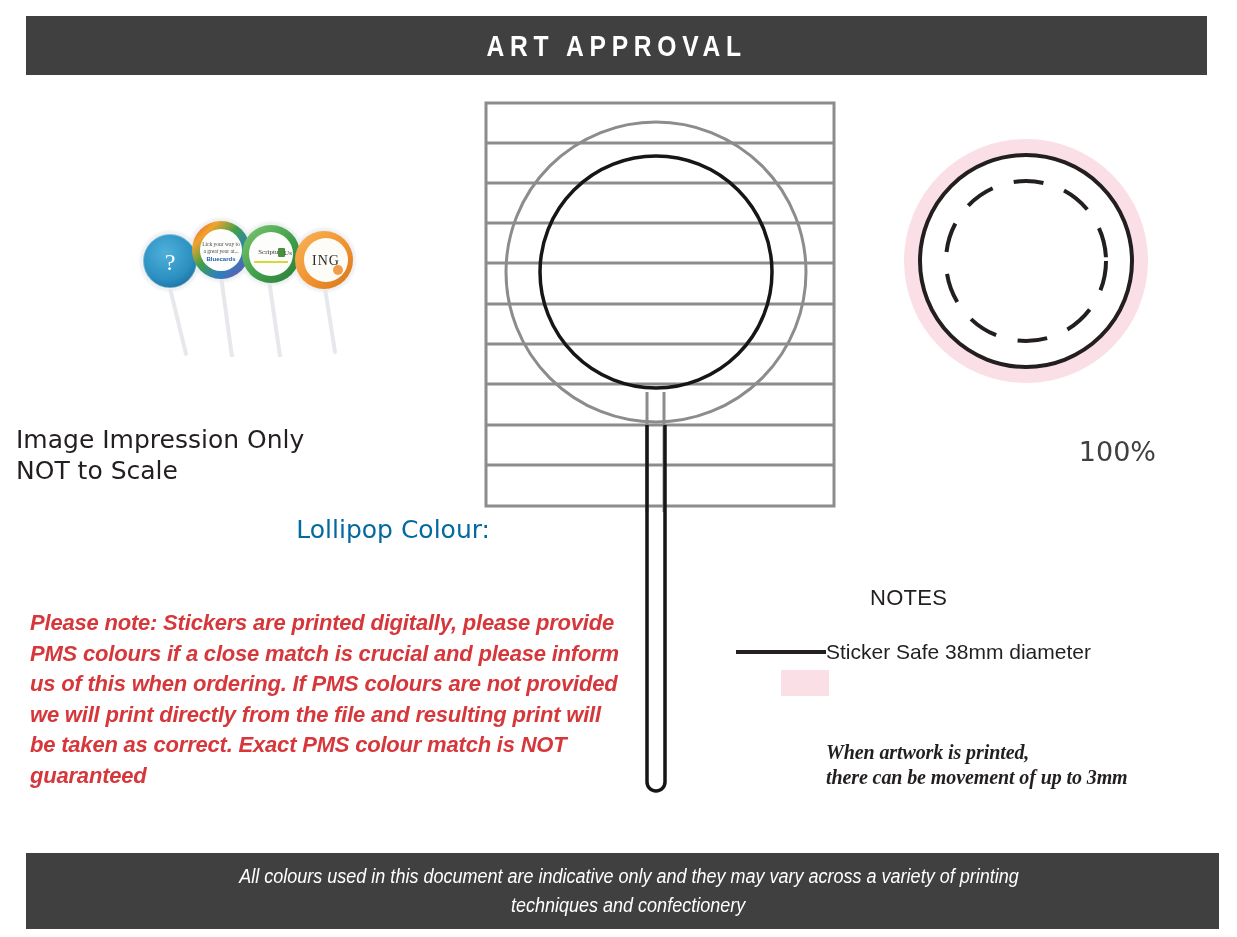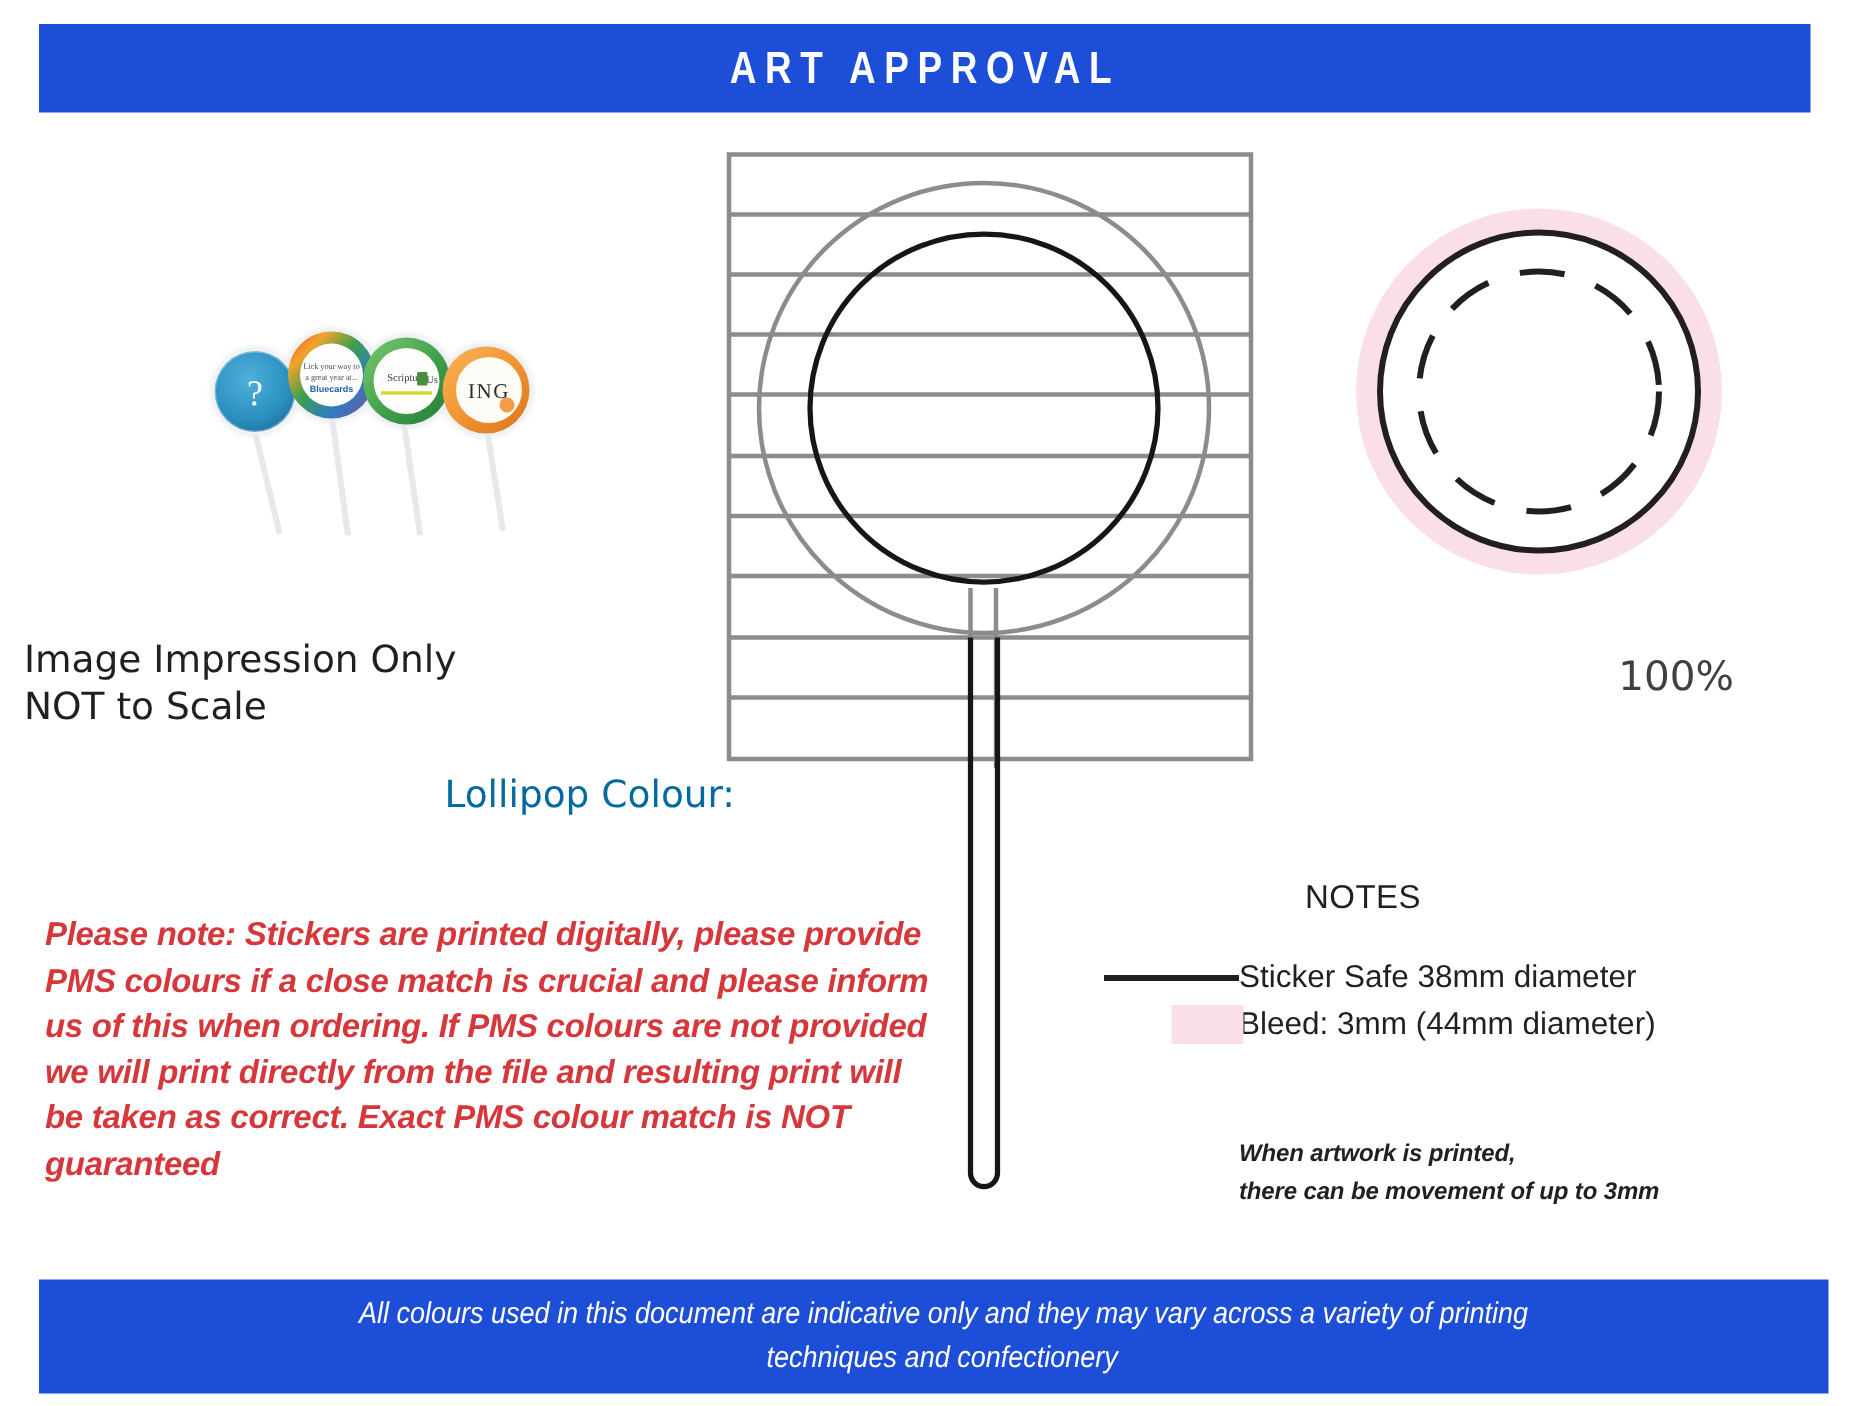--- a/index.html
+++ b/index.html
@@ -8,21 +8,21 @@
     background:#ffffff;
     font-family:"DejaVu Sans", sans-serif;
     position:relative;
     overflow:hidden;
   }
   .page{position:absolute;inset:0;}
 
   
   .banner{
     position:absolute;
-    background:#1d4ed8;
+    background:#404040;
     display:flex;align-items:center;justify-content:center;
     color:#ffffff;
   }
   #header-banner{left:26px;top:16px;width:1181px;height:59px;}
   #header-banner .title{
     font-family:"Liberation Sans", sans-serif;
     font-weight:bold;
     font-size:30px;
     letter-spacing:7px;
     transform:scaleX(.82);
@@ -99,25 +99,24 @@
     position:absolute;top:50%;margin-top:-2px;height:4px;background:#231f20;
   }
   .legend-swatch .dashseg.a{left:0;width:28px;}
   .legend-swatch .dashseg.b{left:56px;width:34px;}
   .legend-label{
     font-family:"Liberation Sans", sans-serif;
     font-size:21px;color:#231f20;white-space:nowrap;
   }
   #movement-note{
     position:absolute;left:826px;top:740px;width:400px;
-    font-family:Liberation Sans, sans-serif;
+    font-family:Liberation Serif, serif;
     font-weight:bold;font-style:italic;
-    font-size:16px;line-height:25px;color:#231f20;
+    font-size:20px;line-height:25px;color:#231f20;
     letter-spacing:-.1px;
-    margin-top:17px;
   }
 </style>
 </head>
 <body>
 
 <div class="page">
 
   <div class="banner" id="header-banner">
     <div class="title">ART APPROVAL</div>
   </div>
@@ -253,21 +252,20 @@
     <div class="legend-row">
       <div class="legend-swatch">
           <span class="solid"></span>
         </div>
       <div class="legend-label">Sticker Safe 38mm diameter</div>
     </div>
     <div class="legend-row">
       <div class="legend-swatch">
           <span class="bleedbox"></span>
         </div>
-      <div class="legend-label">Bleed: 3mm (44mm diameter)</div>
     </div>
   </div>
 
   <div id="movement-note">
     <div>When artwork is printed,</div>
     <div>there can be movement of up to 3mm</div>
   </div>
 
   <div class="banner" id="footer-banner">
     <div class="fline">All colours used in this document are indicative only and they may vary across a variety of printing</div>

